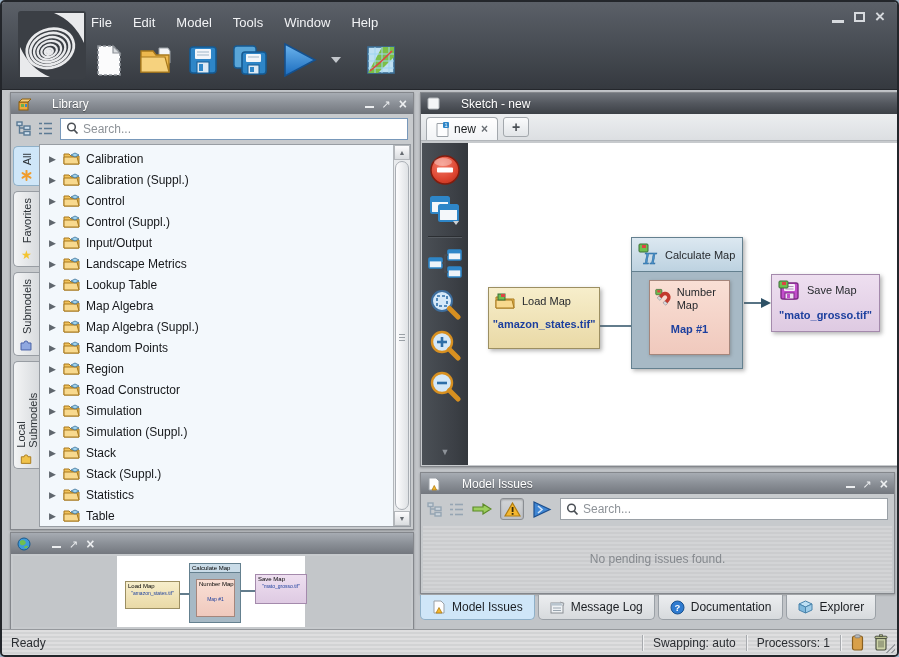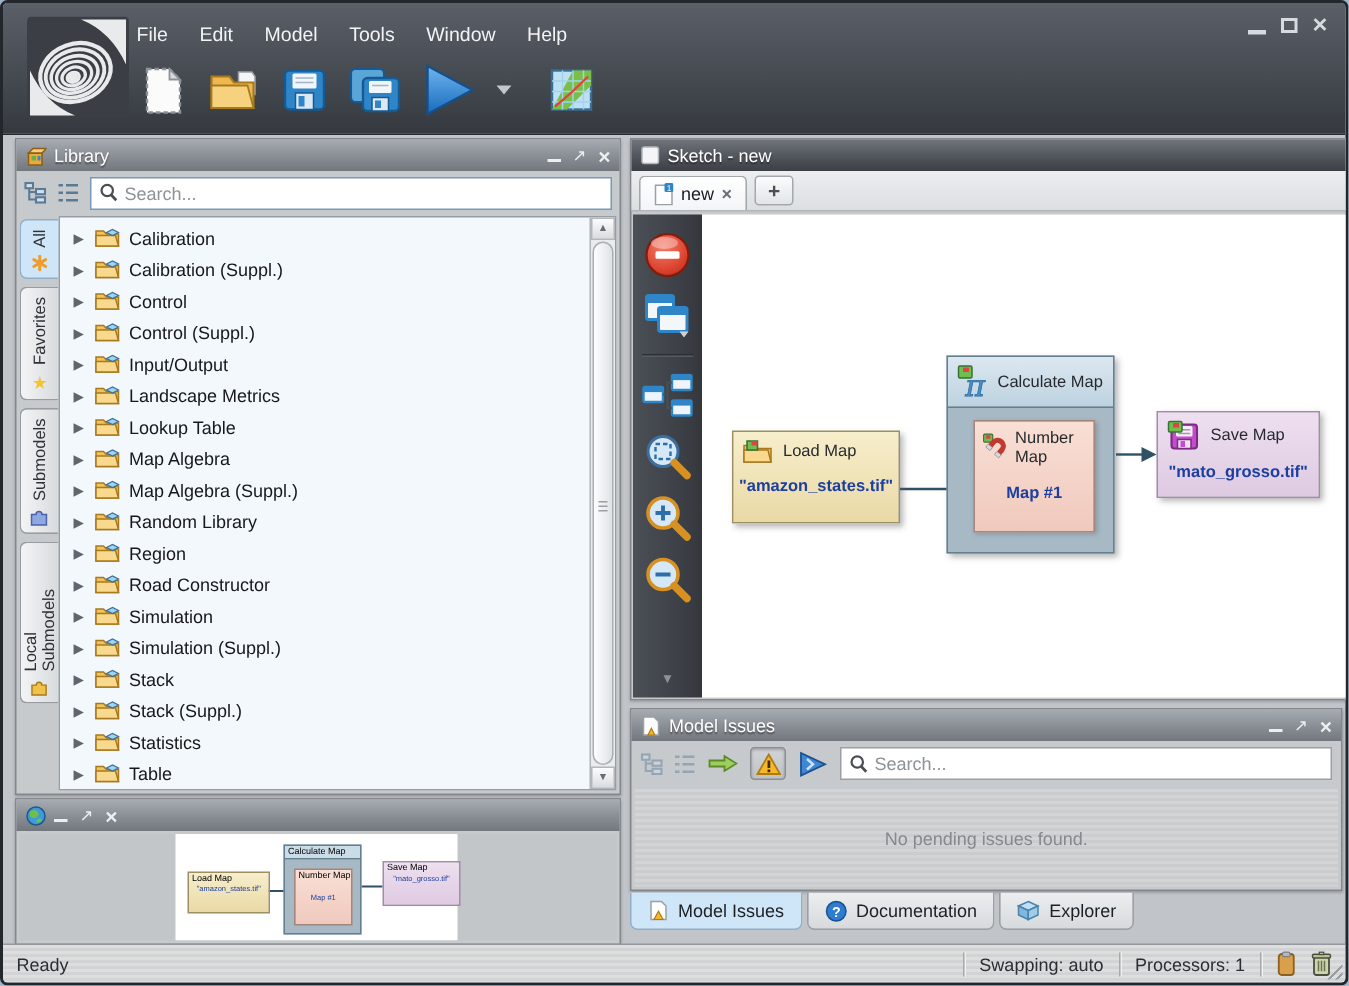--- a/index.html
+++ b/index.html
@@ -15,21 +15,21 @@
   .win-controls { position:absolute; right:12px; top:8px; display:flex; align-items:center; gap:10px; }
   .wc-min { width:12px; height:3px; background:#d7dade; margin-top:8px; }
   .wc-max { width:11px; height:10px; border:2px solid #d7dade; }
   .wc-close { color:#d7dade; font-size:17px; font-weight:bold; line-height:14px; }
   .toolbar { position:absolute; left:88px; top:34px; height:48px; display:flex; align-items:center; gap:9px; }
   .tb-btn { display:flex; align-items:center; justify-content:center; width:38px; height:40px; }
   .tb-drop { width:0; height:0; border-left:5px solid transparent; border-right:5px solid transparent; border-top:6px solid #c3c7cc; margin:0 2px; }
 
   
   .panel { position:absolute; background:#c7cacd; border:1px solid #84878c; box-shadow:0 1px 2px rgba(0,0,0,.25); }
-  .p-head { height:21px; display:flex; align-items:center; gap:5px; padding:0 6px;
+  .p-head { height:21px; display:flex; align-items:center; gap:21px; padding:0 6px;
     background:linear-gradient(#a7acb3,#8b9097 50%,#73777e); color:#fff; font-size:12px; }
   .p-head.dark { background:linear-gradient(#70757c,#53575e 50%,#3c4046); }
   .p-title { flex:1; text-shadow:0 1px 1px rgba(0,0,0,.4); }
   .ph-btns { display:flex; align-items:center; gap:8px; color:#eceef0; }
   .ph-min { width:9px; height:2px; background:#eceef0; margin-top:7px; }
   .ph-float { font-size:11px; line-height:10px; }
   .ph-close { font-size:14px; font-weight:bold; line-height:12px; }
   .ph-max { width:9px; height:9px; border:2px solid #eceef0; }
 
   
@@ -366,21 +366,21 @@
               </svg>
               <span>Map Algebra (Suppl.)</span>
             </div>
           <div class="tree-row">
               <span class="twisty">▶</span>
               <svg width="17" height="13" viewBox="0 0 17 13">
                 <path d="M1,2 h5 l2,2 h8 v8 h-15 z" fill="#f2c35c" stroke="#a8791c"></path>
                 <path d="M1,5 h13 l2,7 h-15 z" fill="#f8d98e" stroke="#a8791c"></path>
                 <polygon points="8,3 12,1 16,3 12,5" fill="#9fd4ef" stroke="#3b6e96" stroke-width=".8"></polygon>
               </svg>
-              <span>Random Library</span>
+              <span>Random Points</span>
             </div>
           <div class="tree-row">
               <span class="twisty">▶</span>
               <svg width="17" height="13" viewBox="0 0 17 13">
                 <path d="M1,2 h5 l2,2 h8 v8 h-15 z" fill="#f2c35c" stroke="#a8791c"></path>
                 <path d="M1,5 h13 l2,7 h-15 z" fill="#f8d98e" stroke="#a8791c"></path>
                 <polygon points="8,3 12,1 16,3 12,5" fill="#9fd4ef" stroke="#3b6e96" stroke-width=".8"></polygon>
               </svg>
               <span>Region</span>
             </div>
@@ -710,20 +710,32 @@
 
   <div class="btabs">
     <div class="btab sel">
       <svg width="14" height="14" viewBox="0 0 14 14">
         <path d="M2,1 h7 l3,3 v9 h-10 z" fill="#fdfdfe" stroke="#9aa0a6"></path>
         <polygon points="4,13 10,13 7,7.5" fill="#f4b72e" stroke="#b07c10" stroke-width=".8"></polygon>
       </svg>
       <span>Model Issues</span>
     </div>
     <div class="btab">
+      <svg width="15" height="13" viewBox="0 0 15 13">
+        <rect x="1" y="2" width="12" height="10" fill="#eef1f4" stroke="#8a8e93"></rect>
+        <rect x="1" y="2" width="12" height="2.6" fill="#b8c4ce"></rect>
+        <g stroke="#9aa6b0" stroke-width="1">
+            <line x1="3" y1="7" x2="11" y2="7"></line>
+            <line x1="3" y1="9.5" x2="11" y2="9.5"></line>
+          </g>
+        <path d="M10,1 l4,1.5 -1,2.5" fill="#d8dde2" stroke="#8a8e93" stroke-width=".8"></path>
+      </svg>
+      <span>Message Log</span>
+    </div>
+    <div class="btab">
       <svg width="15" height="15" viewBox="0 0 15 15">
         <circle cx="7.5" cy="7.5" r="6.5" fill="#2f7bd0" stroke="#17508e"></circle>
         <text x="7.5" y="11" font-size="9.5" font-weight="bold" fill="#fff" text-anchor="middle" font-family="Liberation Sans,sans-serif">?</text>
       </svg>
       <span>Documentation</span>
     </div>
     <div class="btab">
       <svg width="15" height="14" viewBox="0 0 15 14">
         <polygon points="7.5,1 14,4 7.5,7 1,4" fill="#bfe0f4" stroke="#4a84ac"></polygon>
         <polygon points="1,4 7.5,7 7.5,13 1,10" fill="#7fb8dc" stroke="#4a84ac"></polygon>

